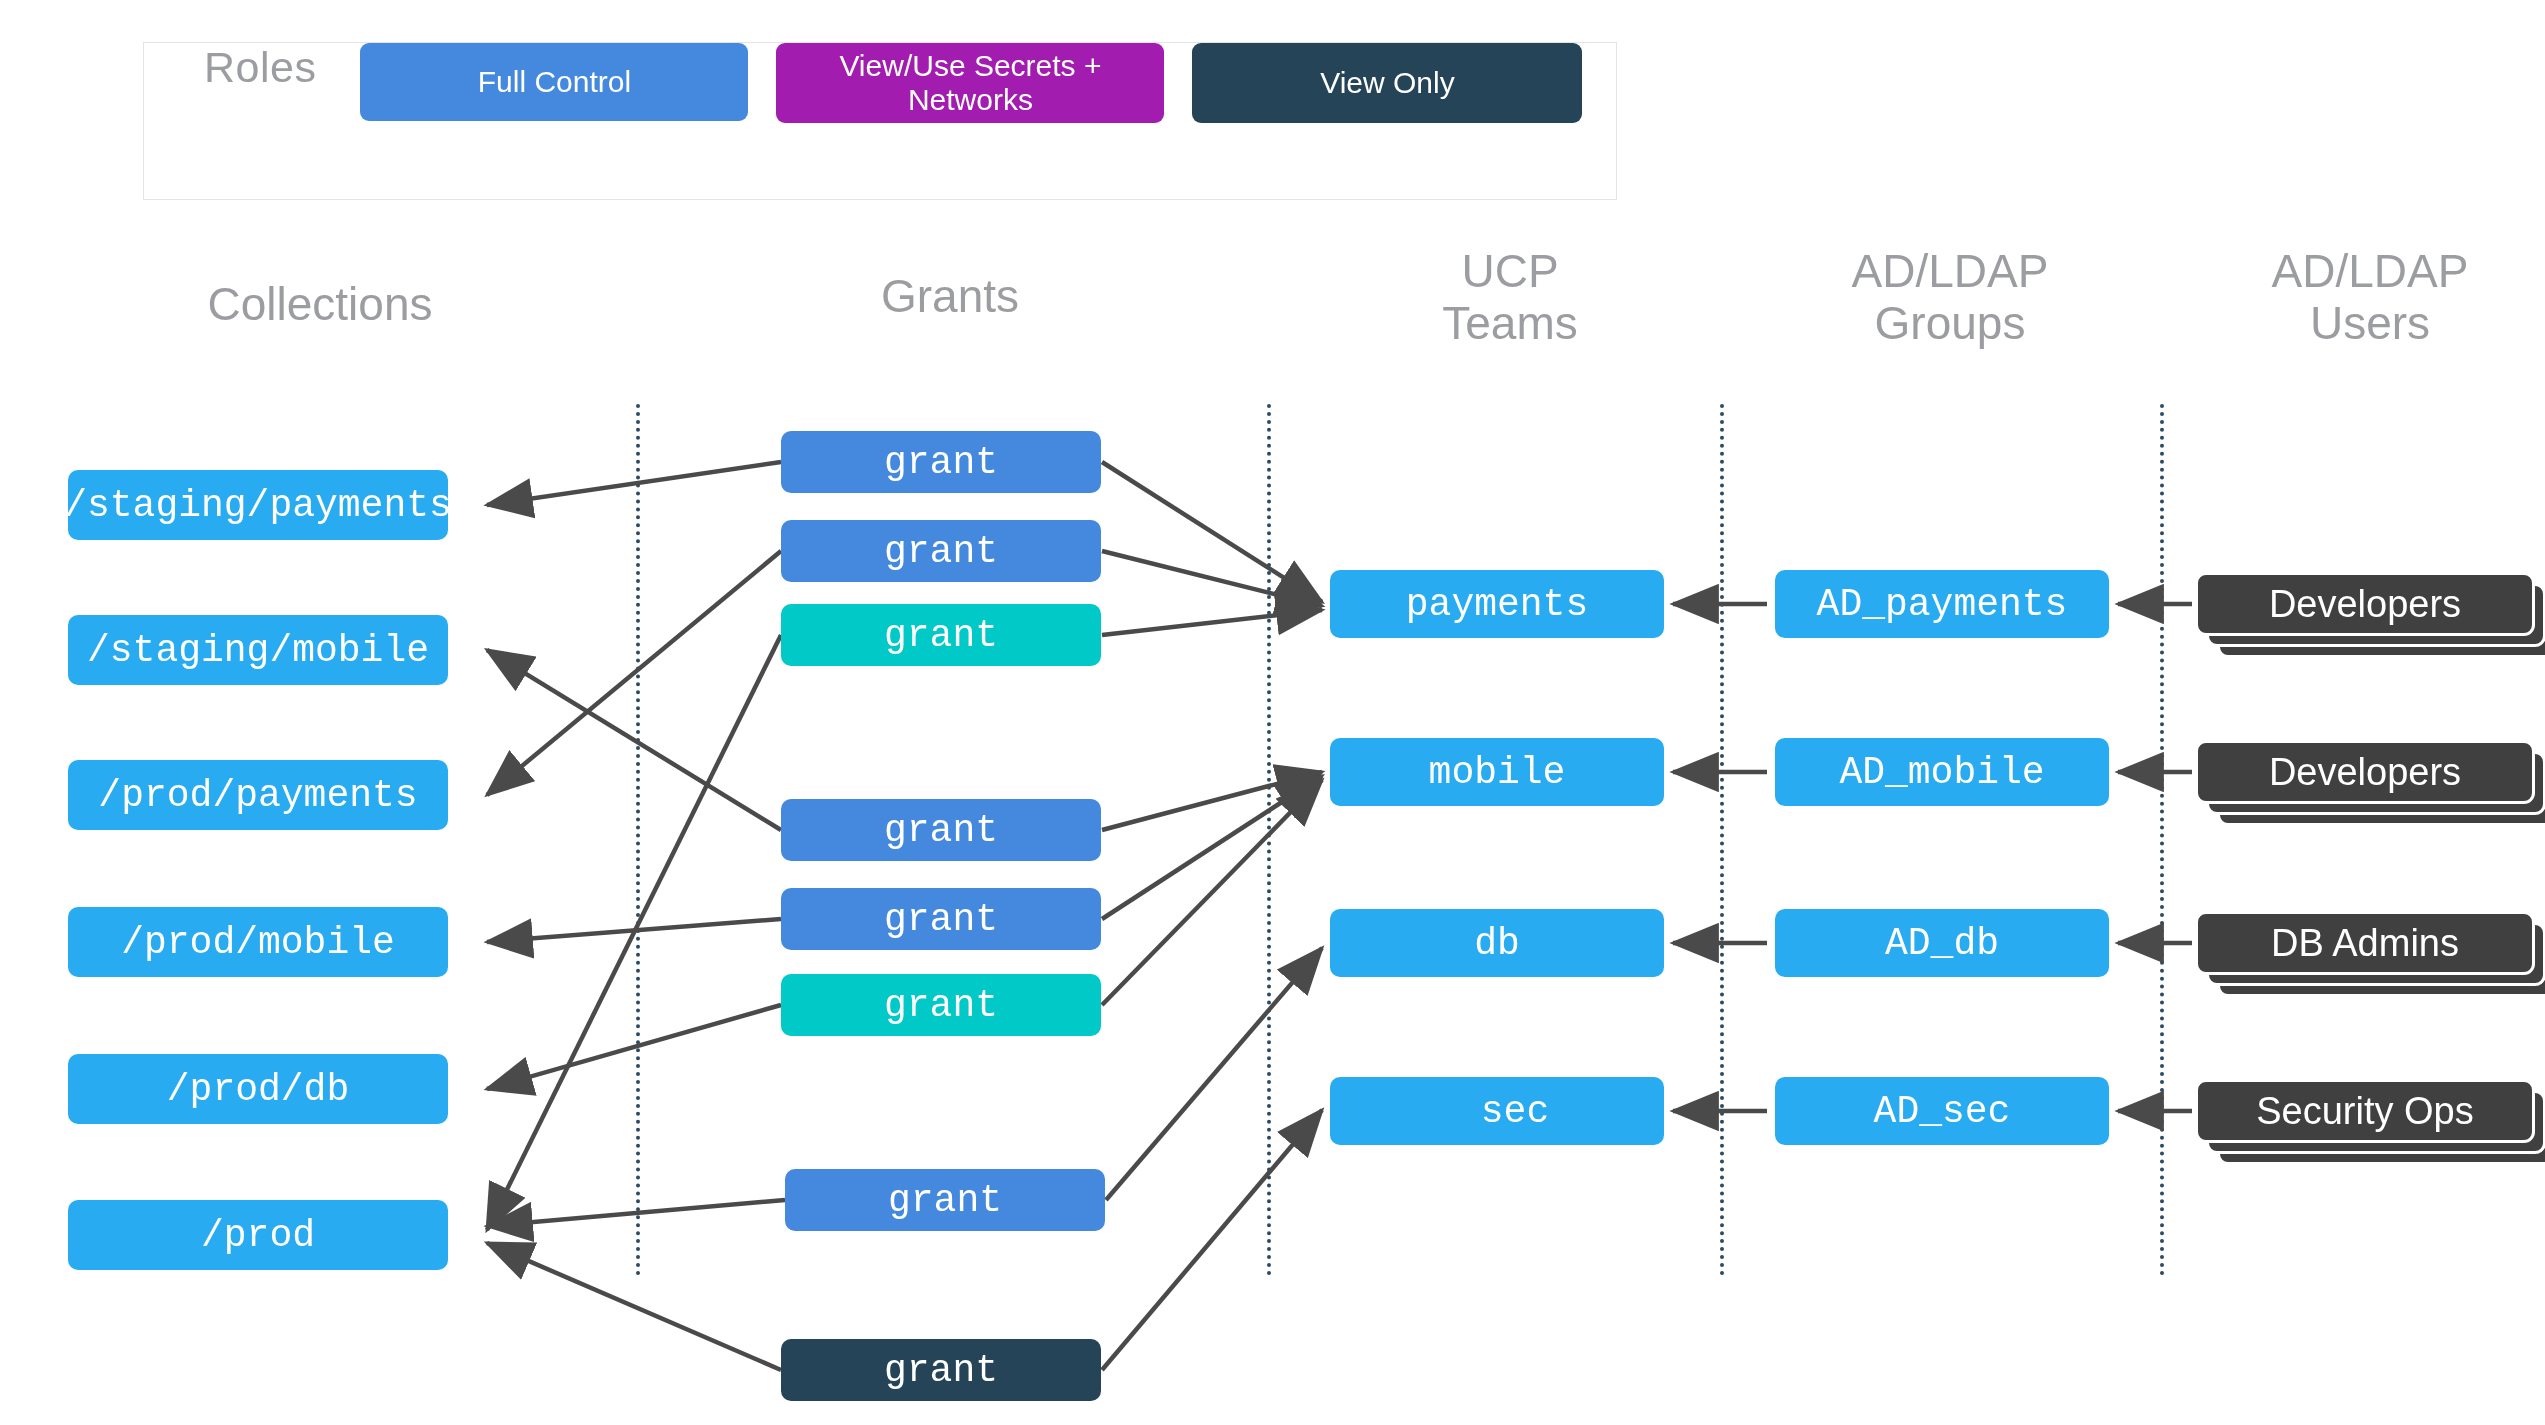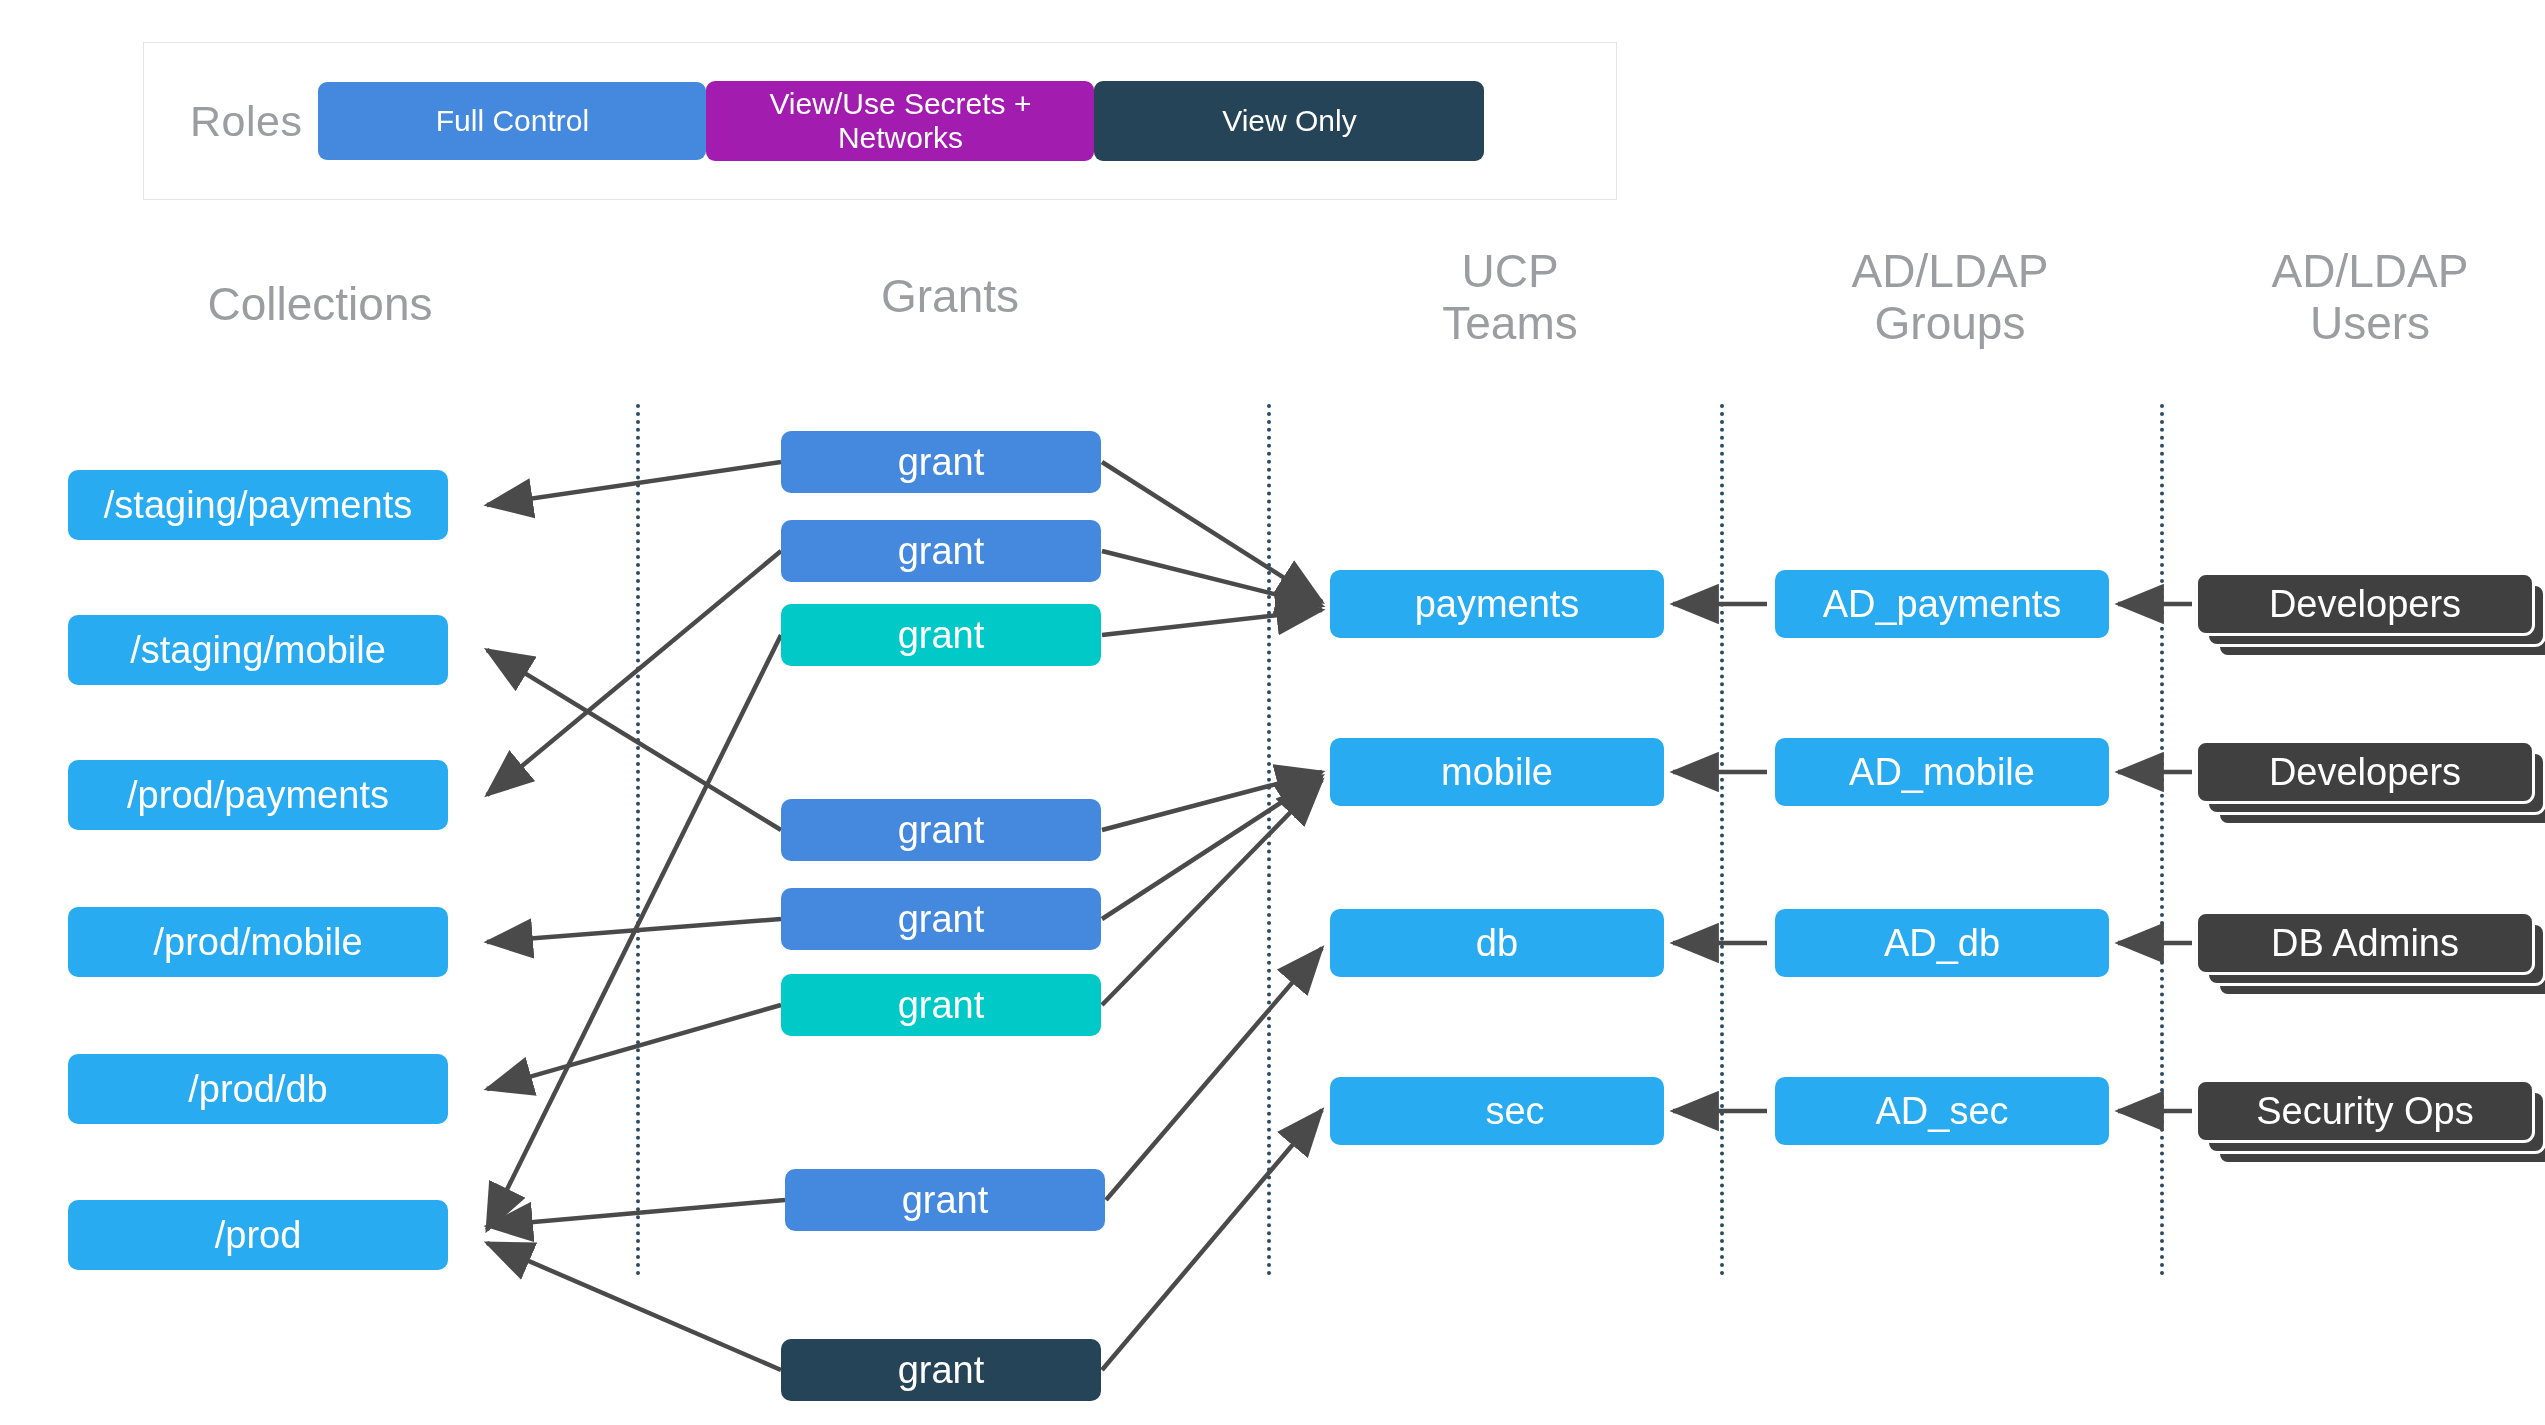--- a/index.html
+++ b/index.html
@@ -10,21 +10,21 @@
     font-family:"Liberation Sans","DejaVu Sans",sans-serif;
     overflow:hidden;
     position:relative;
   }
   #stage{position:absolute;inset:0;}
 
   
   .roles-box{
     position:absolute;left:143px;top:42px;width:1474px;height:158px;
     background:#ffffff;border:1px solid #e2e4e6;box-sizing:border-box;
-    display:flex;align-items:center;padding-left:46px;
+    display:flex;align-items:flex-start;gap:28px;padding-left:60px;
   }
   .roles-label{
     font-size:43px;color:#9b9da0;letter-spacing:.5px;white-space:nowrap;
   }
   .role-chip{
     border-radius:9px;color:#ffffff;display:flex;align-items:center;
     justify-content:center;text-align:center;line-height:1.12;
     font-size:30px;box-sizing:border-box;padding:6px 10px;
   }
   .role-full{background:#4489de;width:388px;height:78px;margin-left:16px;}
@@ -47,20 +47,21 @@
     position:absolute;top:404px;height:872px;width:0;
     border-left:4px dotted #2d4a63;
   }
 
   
   .node{
     position:absolute;border-radius:10px;color:#ffffff;
     display:flex;align-items:center;justify-content:center;
     font-size:38px;box-sizing:border-box;text-align:center;
     white-space:nowrap;
+    font-family:Liberation Mono, monospace;
   }
   .n-collection{background:#28abf0;width:380px;height:70px;left:68px;}
   .n-grant{background:#4489de;width:320px;height:62px;}
   .n-grant.teal{background:#00c9c8;}
   .n-grant.dark{background:#264458;}
   .n-team{background:#28abf0;width:334px;height:68px;left:1330px;}
   .n-group{background:#28abf0;width:334px;height:68px;left:1775px;}
 
   
   .user-stack{position:absolute;width:360px;height:68px;left:2195px;}

